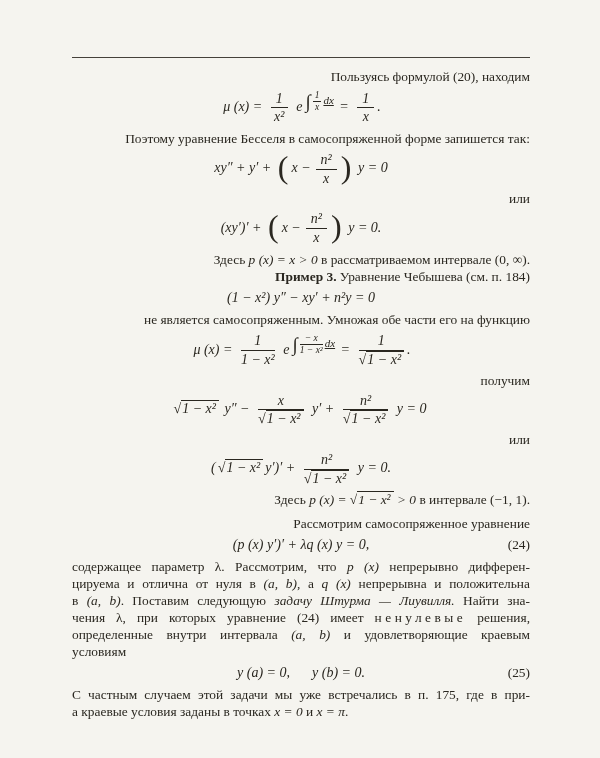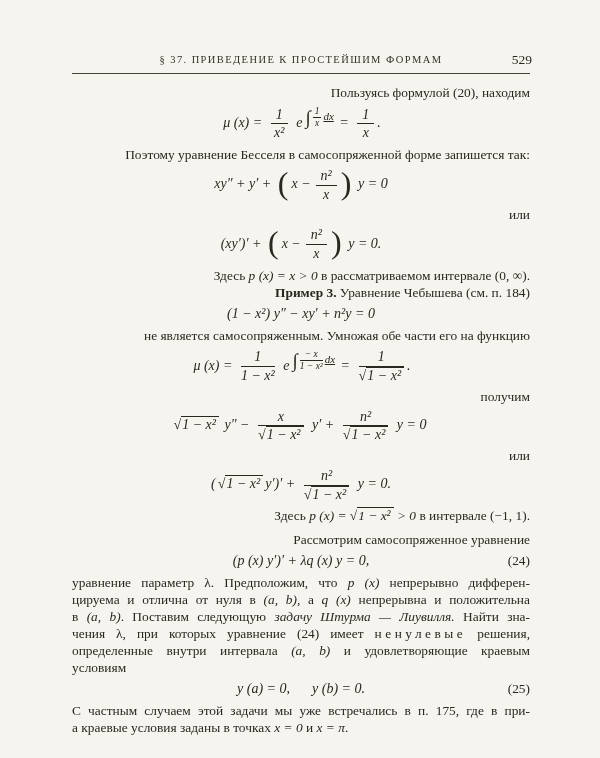--- a/index.html
+++ b/index.html
@@ -86,24 +86,20 @@
     font-style:normal;font-size:13.4px;margin-left:16px;
   }
   .gap{display:inline-block;width:22px;}
   .sidelabel{font-size:13.4px;line-height:15px;margin:1px 0;}
 </style>
 </head>
 <body>
 
 <div class="page">
 
-  <div class="runhead">
-    <span class="runtitle">§ 37. ПРИВЕДЕНИЕ К ПРОСТЕЙШИМ ФОРМАМ</span>
-    <span class="pagenum">529</span>
-  </div>
   <div class="rule"></div>
 
   <p class="bl indent mt10">Пользуясь формулой (20), находим</p>
 
   <div class="formula">
     <span class="mtext">μ (x) =</span>
     <span class="frac"><span class="fn">1</span><span class="fd">x²</span></span>
     <span class="mtext">e</span><span class="eexp"><span class="int">∫</span><span class="sfrac"><span class="fn">1</span><span class="fd">x</span></span><span class="dx">dx</span></span>
     <span class="mtext">=</span>
     <span class="frac"><span class="fn">1</span><span class="fd">x</span></span><span>.</span>
@@ -165,21 +161,21 @@
   <p class="bl mt3"><span>Здесь </span><span class="m">p (x) =</span> <span class="sq m"><span class="rsign">√</span><span class="rad">1 − x²</span></span> <span class="m">&gt; 0</span><span> в интервале (−1, 1).</span></p>
 
   <p class="bl indent mt6">Рассмотрим самосопряженное уравнение</p>
 
   <div class="formula mt3">
     <span>(p (x) y′)′ + λq (x) y = 0,</span>
     <span class="eqtag">(24)</span>
   </div>
 
   <div>
-    <div class="bl jl"><span>уравнение параметр λ. Предположим, что </span><span class="m">p (x)</span><span> непрерывно дифферен-</span></div>
+    <div class="bl jl"><span>содержащее параметр λ. Рассмотрим, что </span><span class="m">p (x)</span><span> непрерывно дифферен-</span></div>
     <div class="bl jl"><span>цируема и отлична от нуля в </span><span class="m">(a, b)</span><span>, а </span><span class="m">q (x)</span><span> непрерывна и положительна</span></div>
     <div class="bl jl"><span>в </span><span class="m">(a, b)</span><span>. Поставим следующую </span><span class="it">задачу Штурма — Лиувилля.</span><span> Найти зна-</span></div>
     <div class="bl jl"><span>чения λ, при которых уравнение (24) имеет </span><span class="sperren">ненулевые</span><span> решения,</span></div>
     <div class="bl jl"><span>определенные внутри интервала </span><span class="m">(a, b)</span><span> и удовлетворяющие краевым</span></div>
     <div class="bl ll">условиям</div>
   </div>
 
   <div class="formula mt3">
     <span>y (a) = 0,</span><span class="gap"></span><span>y (b) = 0.</span>
     <span class="eqtag">(25)</span>

